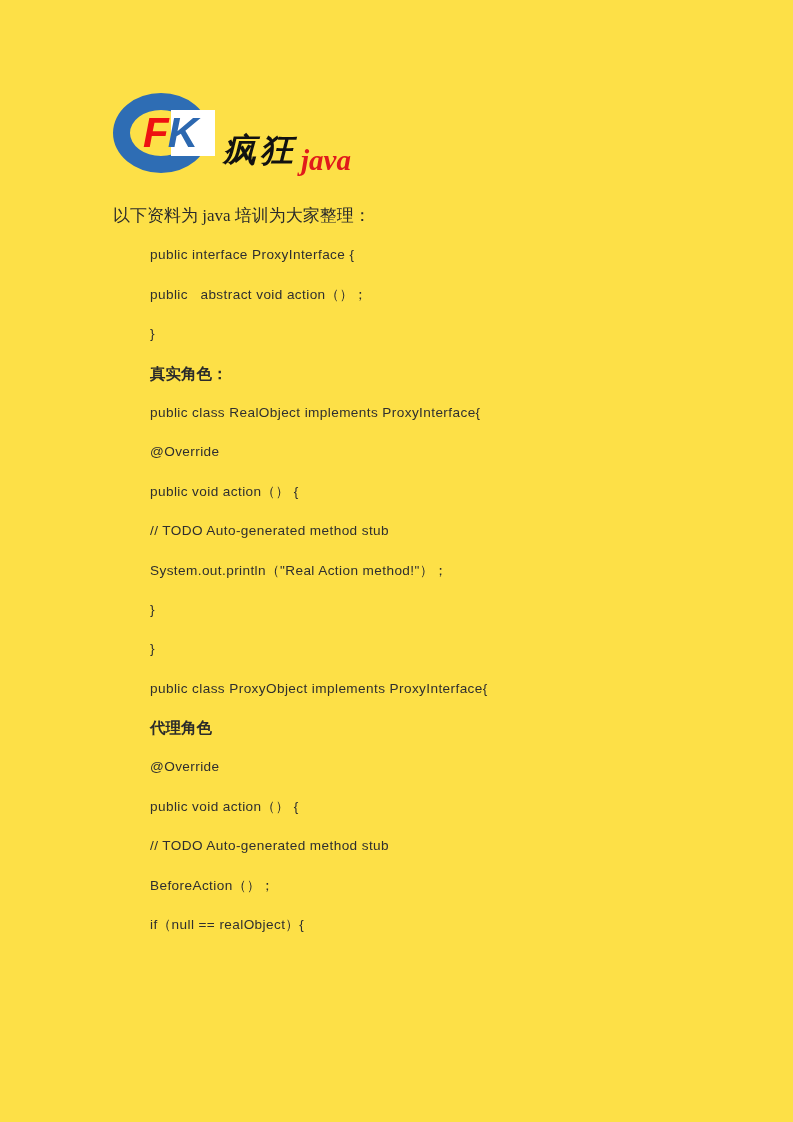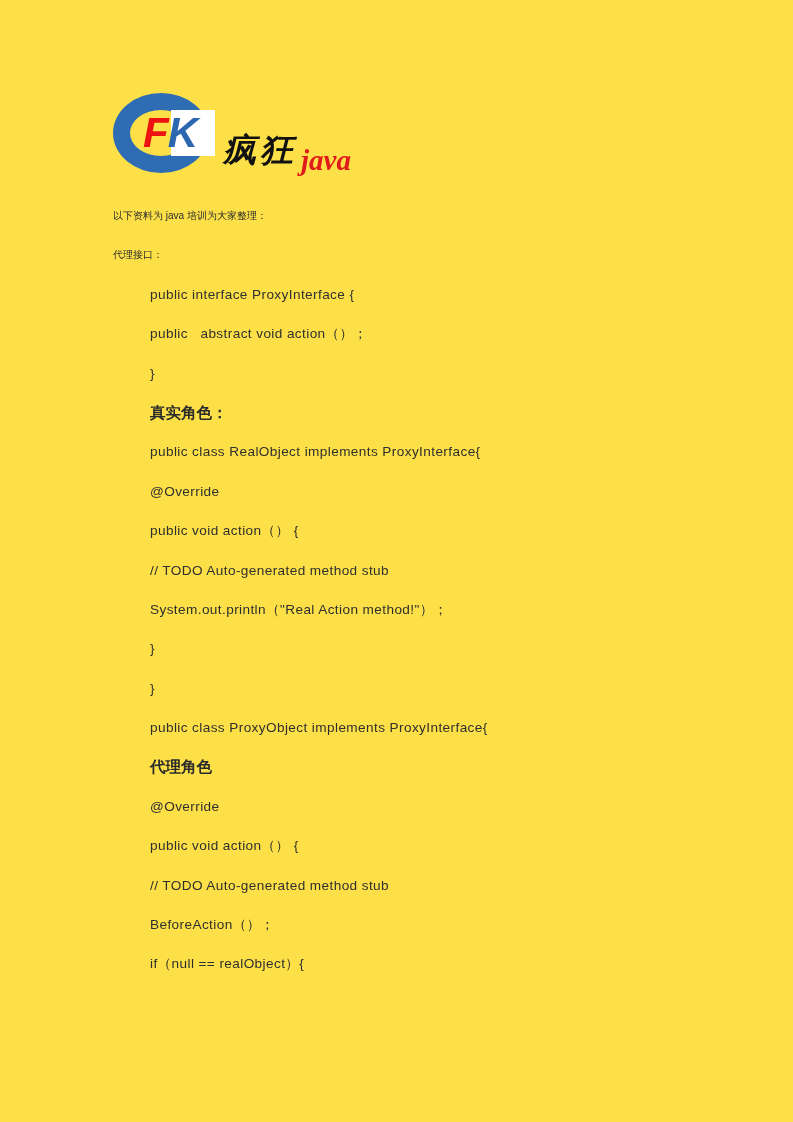--- a/index.html
+++ b/index.html
@@ -107,22 +107,22 @@
     width: 580px;
   }
   .line {
     height: 39.4px;
     line-height: 39.4px;
     white-space: pre;
     font-size: 15px;
     color: #2b2b2b;
   }
   .line.prose {
-    font-family: Liberation Sans, sans-serif;
-    font-size: 10px;
+    font-family: Liberation Serif, serif;
+    font-size: 17px;
     padding-left: 0px;
   }
   .line.code {
     font-family: Liberation Sans, sans-serif;
     font-size: 13.6px;
     padding-left: 37px;
     letter-spacing: 0.4px;
     color: #2f2f2f;
   }
   .line.cnhead {
@@ -143,21 +143,20 @@
       <div class="logo-ring"></div>
       <div class="logo-notch"></div>
       <div class="logo-fk"><span class="logo-f">F</span><span class="logo-k">K</span></div>
     </div>
     <div class="logo-cn">疯狂</div>
     <div class="logo-java">java</div>
   </div>
 
   <div class="content">
       <div class="line prose">以下资料为 java 培训为大家整理：</div>
-      <div class="line prose">代理接口：</div>
       <div class="line code">public interface ProxyInterface {</div>
       <div class="line code">public   abstract void action（）；</div>
       <div class="line code">}</div>
       <div class="line cnhead">真实角色：</div>
       <div class="line code">public class RealObject implements ProxyInterface{</div>
       <div class="line code">@Override</div>
       <div class="line code">public void action（） {</div>
       <div class="line code">// TODO Auto-generated method stub</div>
       <div class="line code">System.out.println（"Real Action method!"）；</div>
       <div class="line code">}</div>

